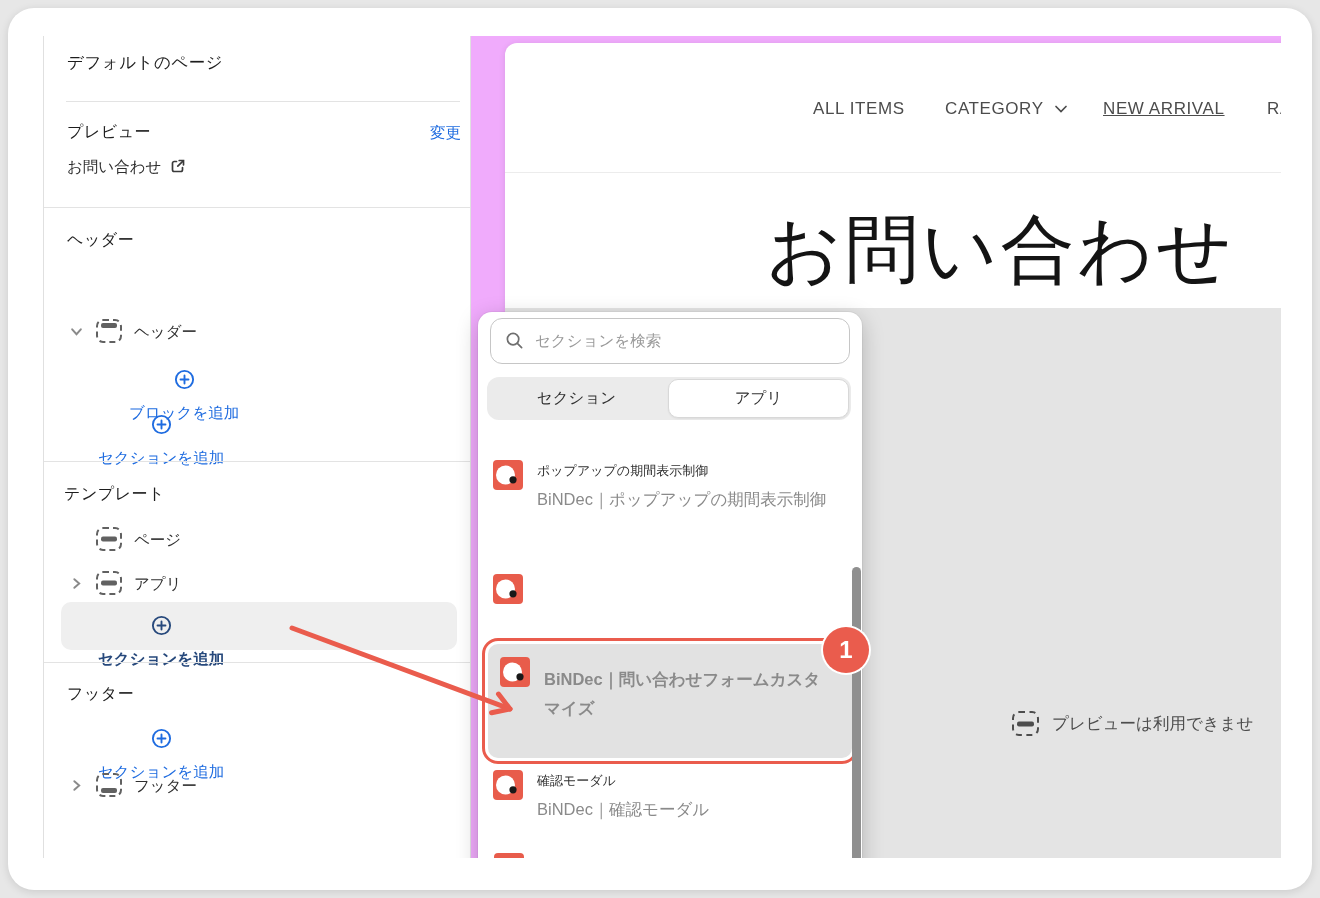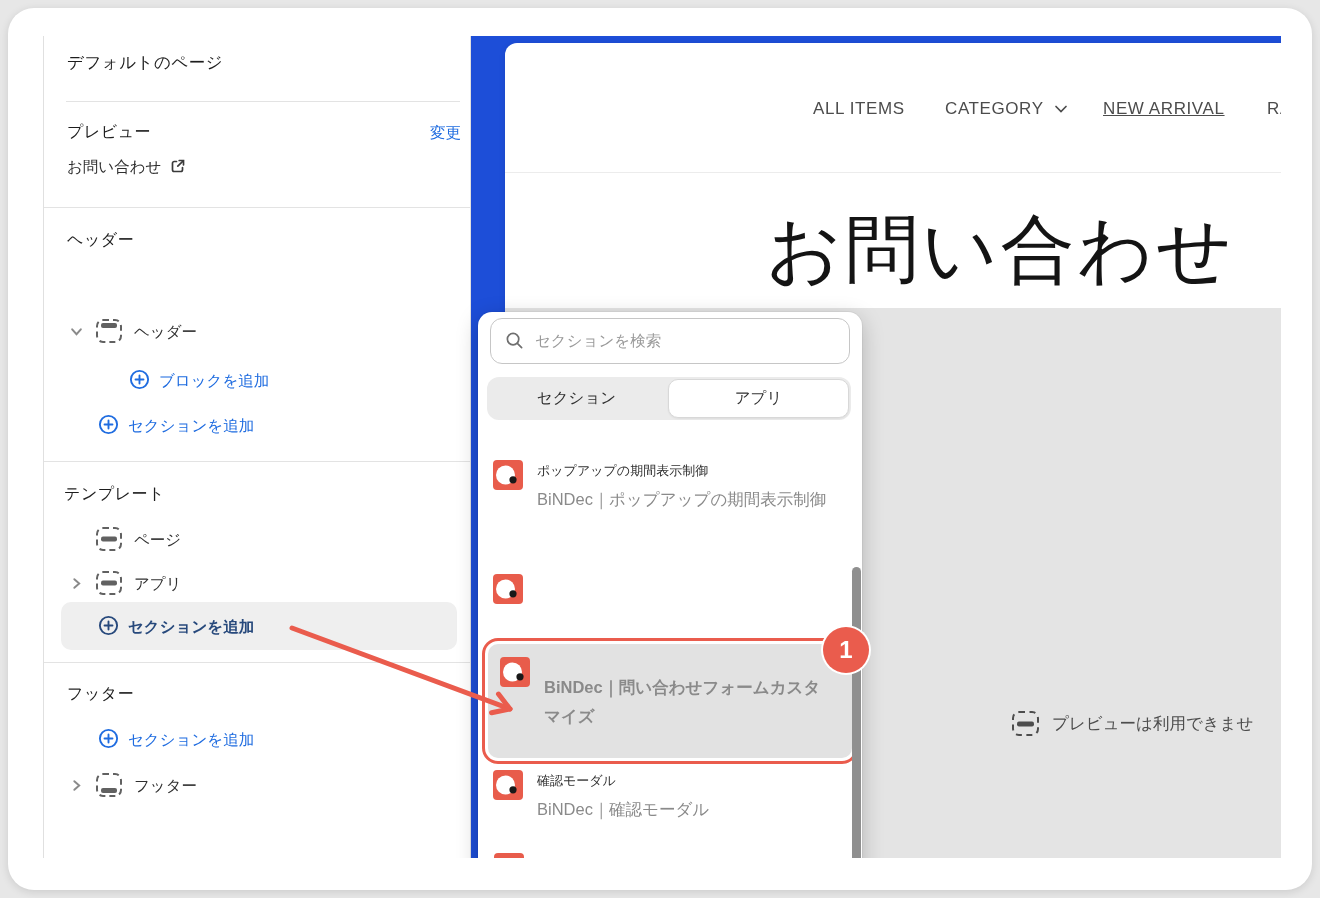--- a/index.html
+++ b/index.html
@@ -36,32 +36,32 @@
   .row .secicon { position:absolute; left:52px; top:1px; }
   .row .rlabel { position:absolute; left:90px; top:3px; line-height:22px; }
   .row .eye { position:absolute; right:28px; top:3px; }
   .secicon { display:inline-block; width:26px; height:24px; border:2px dashed #616161; border-radius:7px; position:relative; }
   .secicon i { position:absolute; left:3px; right:3px; height:5px; background:#616161; border-radius:2px; }
   .secicon.bar-top i { top:2px; }
   .secicon.bar-mid i { top:50%; transform:translateY(-50%); }
   .secicon.bar-bot i { bottom:2px; }
   .secicon.muted { border-color:#9a9a9a; }
   .secicon.muted i { background:#9a9a9a; }
-  .addline { position:absolute; display:flex; align-items:center; gap:9px; color:#1f6ce0; font-size:15.5px; font-weight:500; cursor:pointer; }
+  .addline { position:absolute; display:flex; align-items:center; gap:9px; color:#1f6ce0; font-size:15.5px; font-weight:500; cursor:pointer;flex-direction:column; }
   .addline svg { flex:none; }
   .pill {
     position:absolute; left:17px; top:566px; width:396px; height:48px;
     background:#efefef; border-radius:10px;
   }
   .pill .addline { left:37px; top:13px; color:#27497c; font-weight:600; }
   .change-link { position:absolute; right:9px; font-size:15.5px; color:#1f6ce0; font-weight:500; cursor:pointer; }
   .pgname { display:flex; align-items:center; gap:9px; font-size:15.5px; color:#2f2f2f; }
 
   
-  .canvas { position:absolute; left:428px; top:0; width:814px; height:822px; background:#1d4ed8; }
+  .canvas { position:absolute; left:428px; top:0; width:814px; height:822px; background:#f0abfc; }
   .preview {
     position:absolute; left:34px; top:7px; width:830px; height:860px;
     background:#fff; border-radius:12px; box-shadow:0 1px 6px rgba(0,0,0,.10);
     overflow:hidden;
   }
   .shopnav { position:absolute; top:56px; left:0; right:0; height:26px; font-size:17px; color:#4c4c4c; letter-spacing:.6px; }
   .shopnav .navitem { position:absolute; top:0; white-space:nowrap; cursor:pointer; }
   .nav-divider { position:absolute; left:0; right:0; top:129px; height:1px; background:#ececec; }
   .pv-title { position:absolute; left:261px; top:158px; font-size:74px; letter-spacing:3px; color:#141414; font-weight:400; white-space:nowrap; }
   .pv-gray { position:absolute; left:0; right:0; top:265px; height:600px; background:#e4e4e4; }
@@ -91,21 +91,21 @@
   .app-item { position:absolute; left:15px; display:flex; gap:14px; align-items:flex-start; cursor:pointer; }
   .app-item .aicon { flex:none; width:30px; height:30px; }
   .app-item .atitle { font-size:13px; font-weight:500; color:#2f2f2f; line-height:22px; }
   .app-item .asub { font-size:16.5px; color:#8a8a8a; line-height:29px; margin-top:3px; width:295px; word-break:break-all; }
   .hl-box {
     position:absolute; left:4px; top:326px; width:376px; height:126px;
     border:3px solid #ea5c4d; border-radius:16px; background:#fff; padding:3px; z-index:4;
   }
   .hl-gray { width:100%; height:100%; background:#e2e2e2; border-radius:10px; padding:13px 12px; display:flex; gap:14px; align-items:flex-start; }
   .hl-gray .atitle { font-size:16.5px; font-weight:700; color:#2b2b2b; line-height:22px; white-space:nowrap; }
-  .hl-gray .asub { font-size:16.5px; font-weight:600; color:#8a8a8a; line-height:29px; margin-top:16px; width:290px; word-break:break-all; }
+  .hl-gray .asub { font-size:16.5px; font-weight:600; color:#8a8a8a; line-height:29px; margin-top:8px; width:290px; word-break:break-all; }
   .scroll-thumb { position:absolute; right:1px; top:255px; width:9px; height:300px; background:#8f8f8f; border-radius:5px; z-index:6; }
   .sliver { position:absolute; left:16px; top:541px; width:30px; height:30px; }
 
   
   .step-badge {
     position:absolute; left:780px; top:591px; width:46px; height:46px; border-radius:50%;
     background:#ea5c4d; color:#fff; font-size:24px; font-weight:700;
     display:flex; align-items:center; justify-content:center;
     box-shadow:0 0 0 2px #fff; z-index:8;
   }

